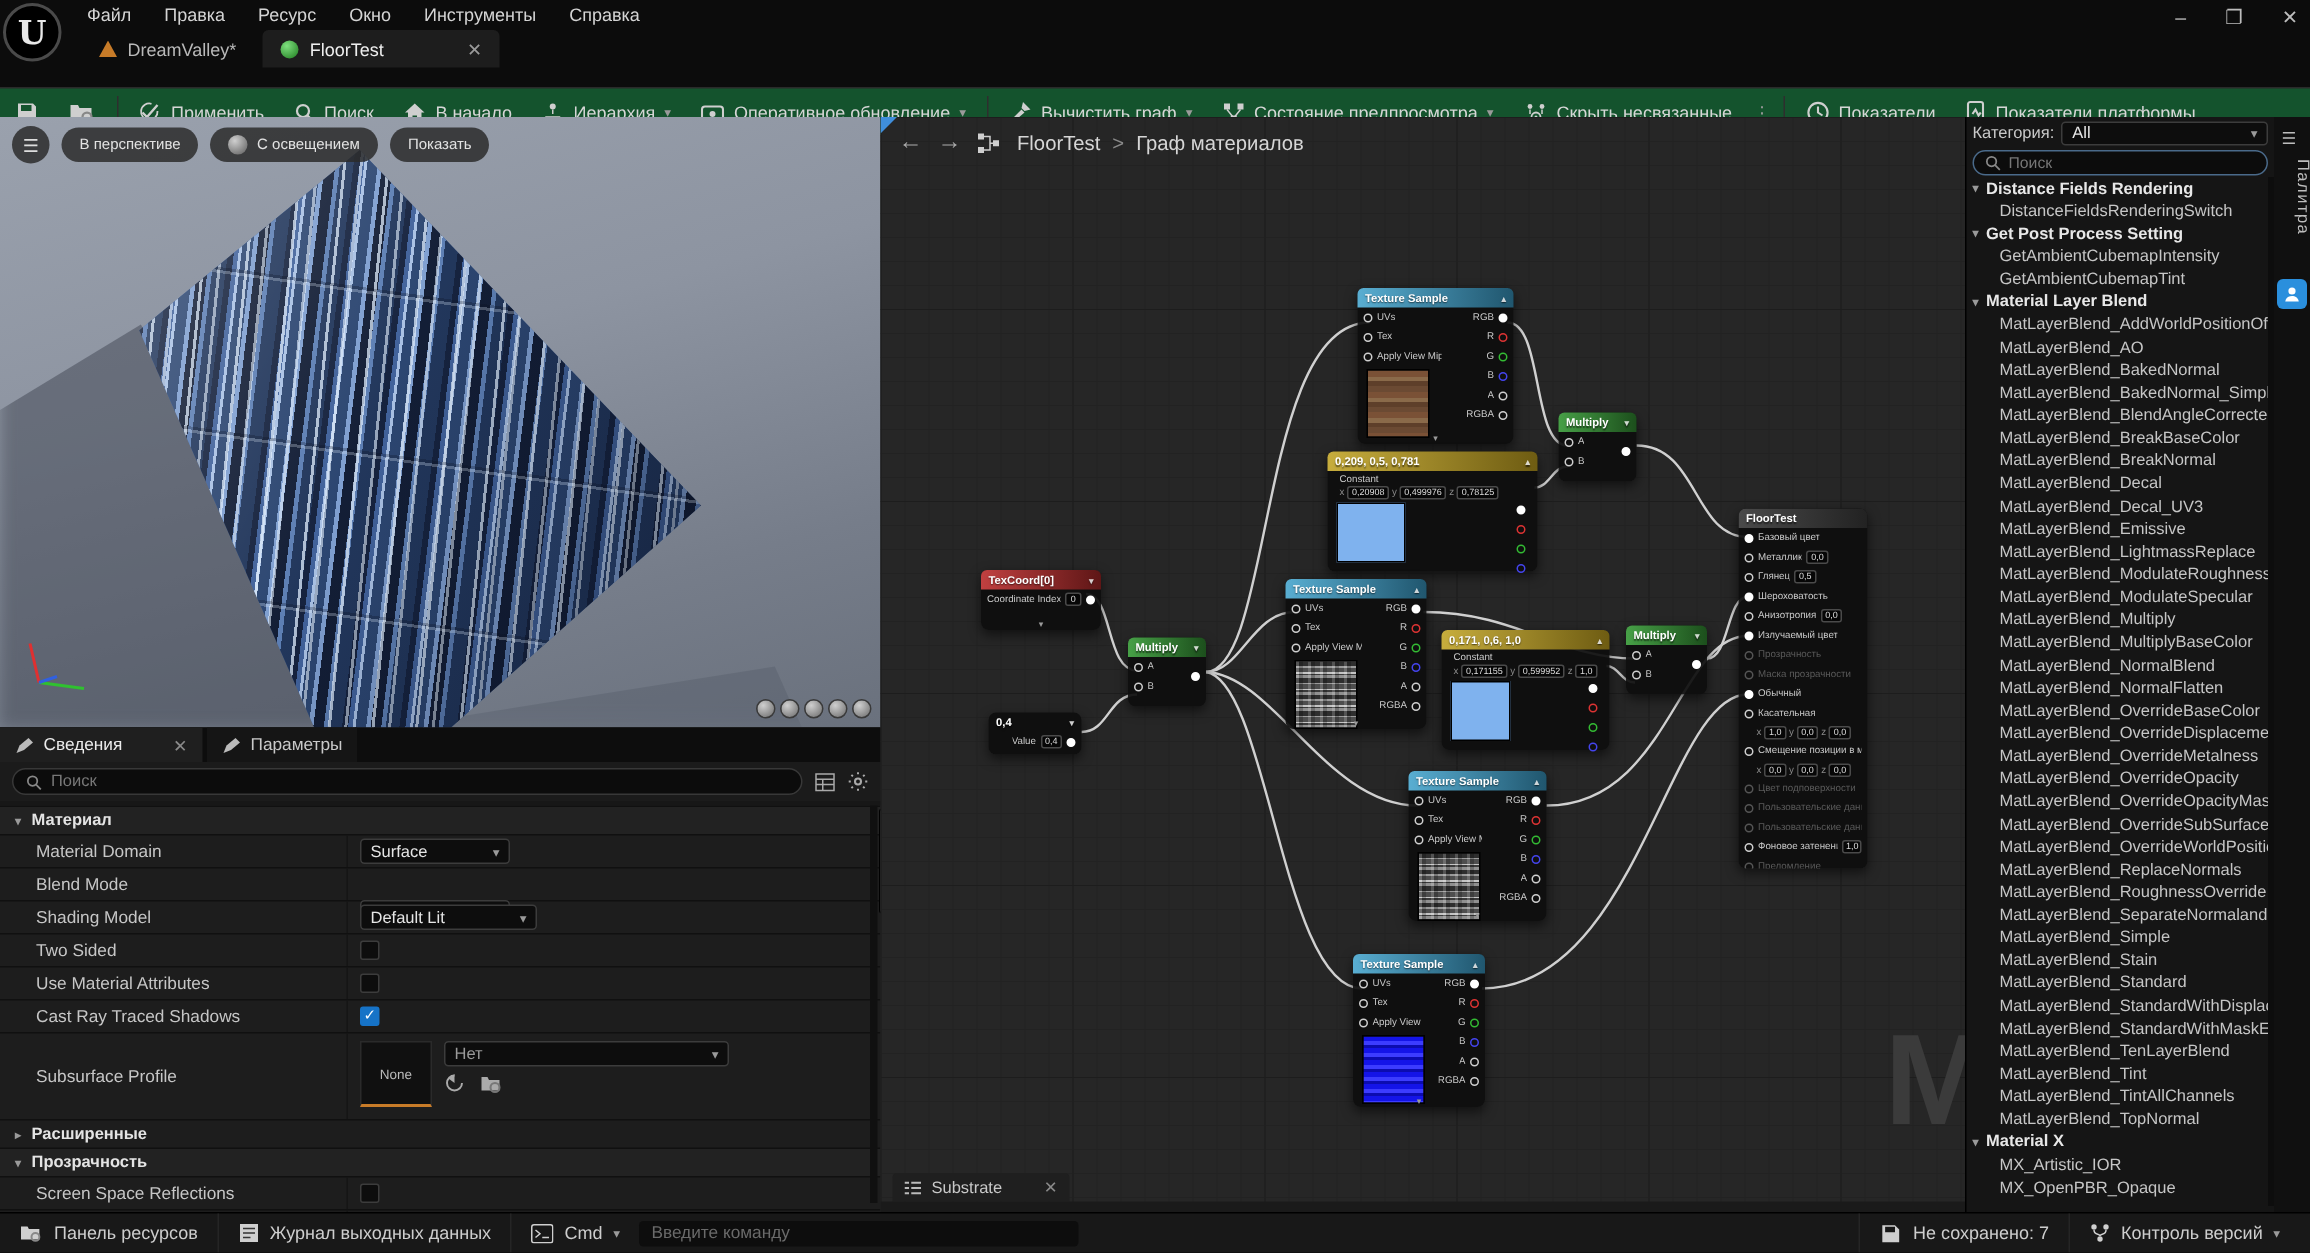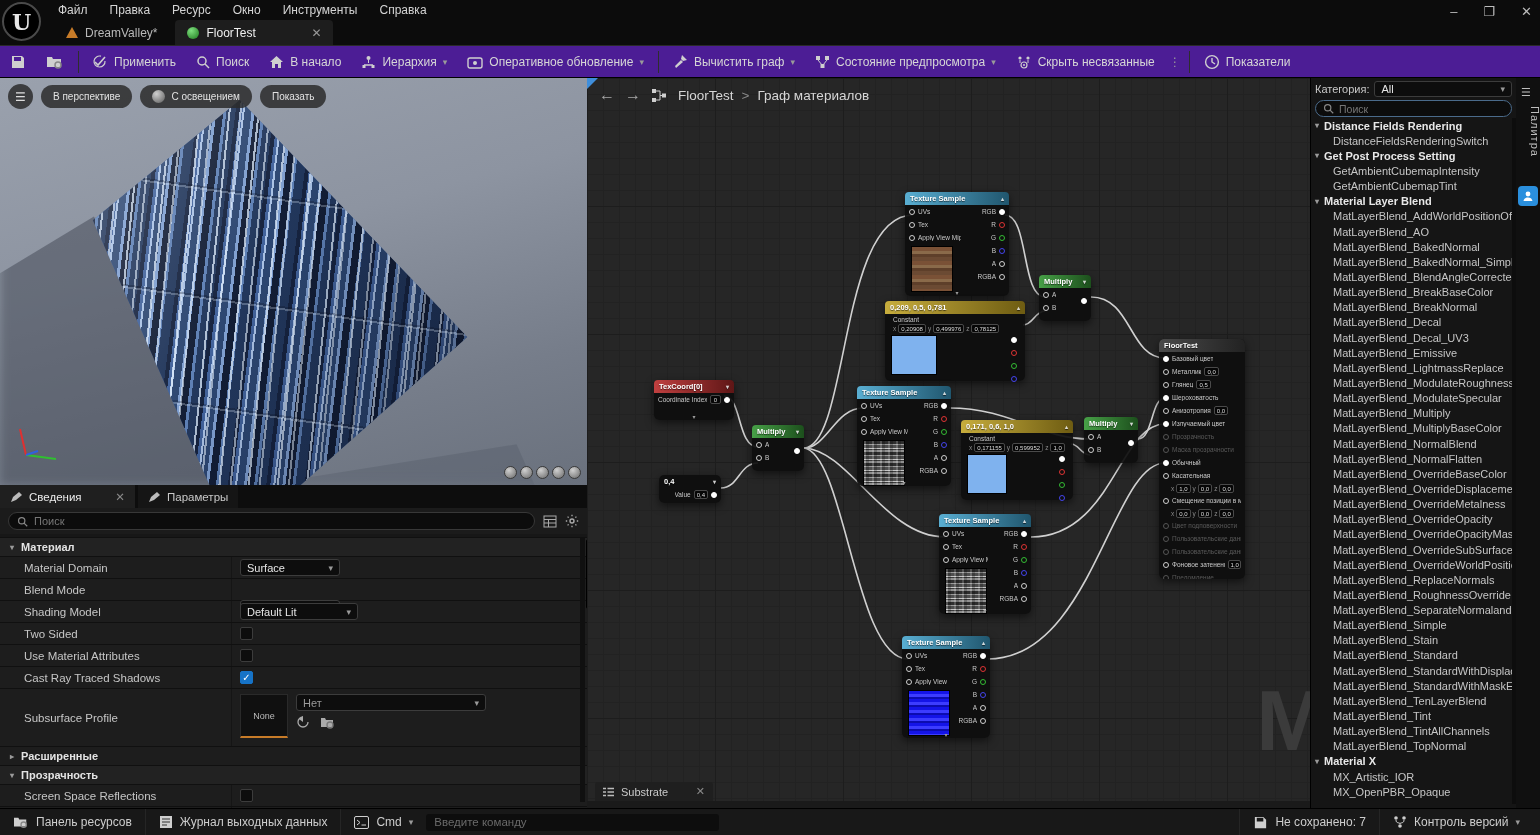--- a/index.html
+++ b/index.html
@@ -13,21 +13,21 @@
 .menubar span { padding:2px 10px; font-size:12px; color:#d4d4d4; }
 .wincontrols { position:absolute; right:8px; top:0; height:22px; display:flex; gap:26px; align-items:center; color:#bdbdbd; font-size:13px; }
 .tabbar { position:absolute; left:48px; top:20px; height:25px; display:flex; }
 .tab { display:flex; align-items:center; gap:7px; padding:0 18px; font-size:12px; color:#b9b9b9; background:#0c0c0c; }
 .tab.active { background:#1d1d1d; color:#efefef; border-radius:4px 4px 0 0; width:158px; padding:0 12px; }
 .tab .warn { width:12px; height:11px; background:#c77b28; clip-path:polygon(50% 0,100% 100%,0 100%); font-size:0; }
 .tab .sphere { width:12px; height:12px; border-radius:50%; background:radial-gradient(circle at 35% 30%,#7fe07f,#1d7a1d); }
 .tab .close { margin-left:auto; color:#9a9a9a; font-size:12px; }
 
 
-.toolbar { position:absolute; left:0; top:45px; width:1540px; height:33px; background:#4c1d95; border-top:1px solid #2a2a2a; border-bottom:1px solid #000; display:flex; align-items:center; }
+.toolbar { position:absolute; left:0; top:58px; width:1540px; height:33px; background:#14532d; border-top:1px solid #2a2a2a; border-bottom:1px solid #000; display:flex; align-items:center; }
 .tbtn { display:flex; align-items:center; gap:6px; padding:0 10px; height:100%; font-size:12px; color:#d6d6d6; white-space:nowrap; }
 .tbtn svg { flex:none; }
 .tsep { width:1px; height:22px; background:#2e2e2e; margin:0 4px; }
 .chev { font-size:9px; color:#9a9a9a; }
 .dots3 { color:#9a9a9a; font-size:12px; padding:0 4px; }
 
 
 .viewport { position:absolute; left:0; top:78px; width:587px; height:407px; background:linear-gradient(165deg,#9aa1ad 0%,#8d94a1 40%,#767d8a 75%,#6a717d 100%); overflow:hidden; }
 .vshadow { position:absolute; left:0; top:0; width:100%; height:100%; background:#474d59; clip-path:polygon(16% 34%,41% 103%,0 103%,0 48%); opacity:.55; filter:blur(5px); }
 .vshadow2 { position:absolute; left:0; top:0; width:100%; height:100%; background:#565d6a; clip-path:polygon(40% 101%,88% 90%,92% 103%,40% 104%); opacity:.4; filter:blur(7px); }
@@ -261,20 +261,27 @@
     </div>
     <div class="dots3">⋮</div>
     <div class="tsep"></div>
     <div class="tbtn">
       <svg class="ic" width="16" height="16" viewBox="0 0 16 16">
           <circle cx="8" cy="8" r="6.4" fill="none" stroke="#cfcfcf" stroke-width="1.4"></circle>
           <path stroke="#cfcfcf" stroke-width="1.4" d="M8 4v4l3 2" fill="none"></path>
         </svg>
       <span>Показатели</span>
     </div>
+    <div class="tbtn">
+      <svg class="ic" width="14" height="15" viewBox="0 0 14 15">
+          <rect x="2" y="1" width="10" height="13" rx="1.5" fill="none" stroke="#cfcfcf" stroke-width="1.4"></rect>
+          <path stroke="#cfcfcf" stroke-width="1.4" d="M5 9l2-3 2 4 1.5-2" fill="none"></path>
+        </svg>
+      <span>Показатели платформы</span>
+    </div>
   </div>
 
   <div class="viewport">
     <div class="vshadow"></div>
     <div class="vshadow2"></div>
     <div class="plane"></div>
     <div class="vp-overlay">
       <div class="vp-burger">☰</div>
       <div class="vp-pill">
           <span>В перспективе</span>

